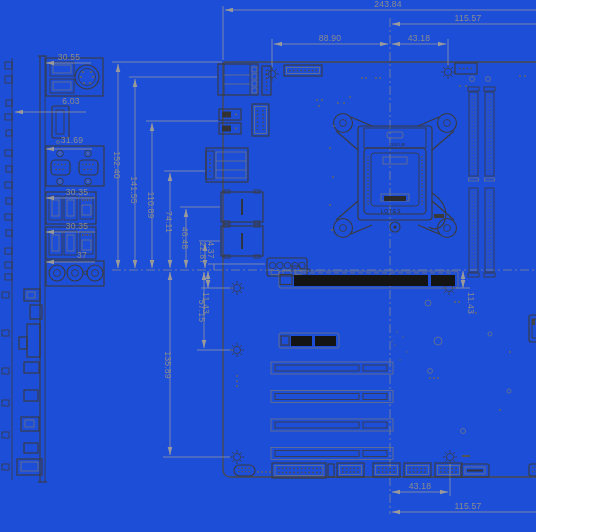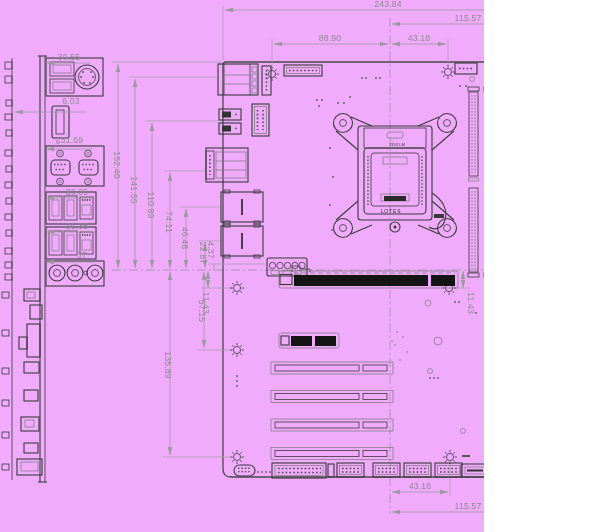--- a/index.html
+++ b/index.html
@@ -1,16 +1,16 @@
 <!DOCTYPE html>
 <html><head>
 <meta charset="utf-8">
 <style>
   html,body{margin:0;padding:0;background:#fff}
-  .stage{width:484px;height:532px;position:relative;background:#f0abfc;overflow:hidden;font-family:"Liberation Sans",sans-serif}
+  .stage{width:536px;height:532px;position:relative;background:#1d4ed8;overflow:hidden;font-family:"Liberation Sans",sans-serif}
   svg{display:block}
   .dim{stroke:#9a9a9a;stroke-width:.75;fill:none}
   .ext{stroke:#a0a0a0;stroke-width:.7;fill:none}
   .cl{stroke:#8f8f8f;stroke-width:.7;fill:none;stroke-dasharray:9 3 2 3}
   .dt{font-family:"Liberation Sans",sans-serif;font-size:8.6px;fill:#8c8c8c;letter-spacing:.2px}
   .o1{stroke:#3b3b3b;stroke-width:1.1;fill:none}
   .o2{stroke:#3b3b3b;stroke-width:.8;fill:none}
   .o3{stroke:#7a7a7a;stroke-width:.7;fill:none}
   .bd{stroke:#4a4a4a;stroke-width:1.3;fill:none}
   .blk{fill:#141414;stroke:none}

